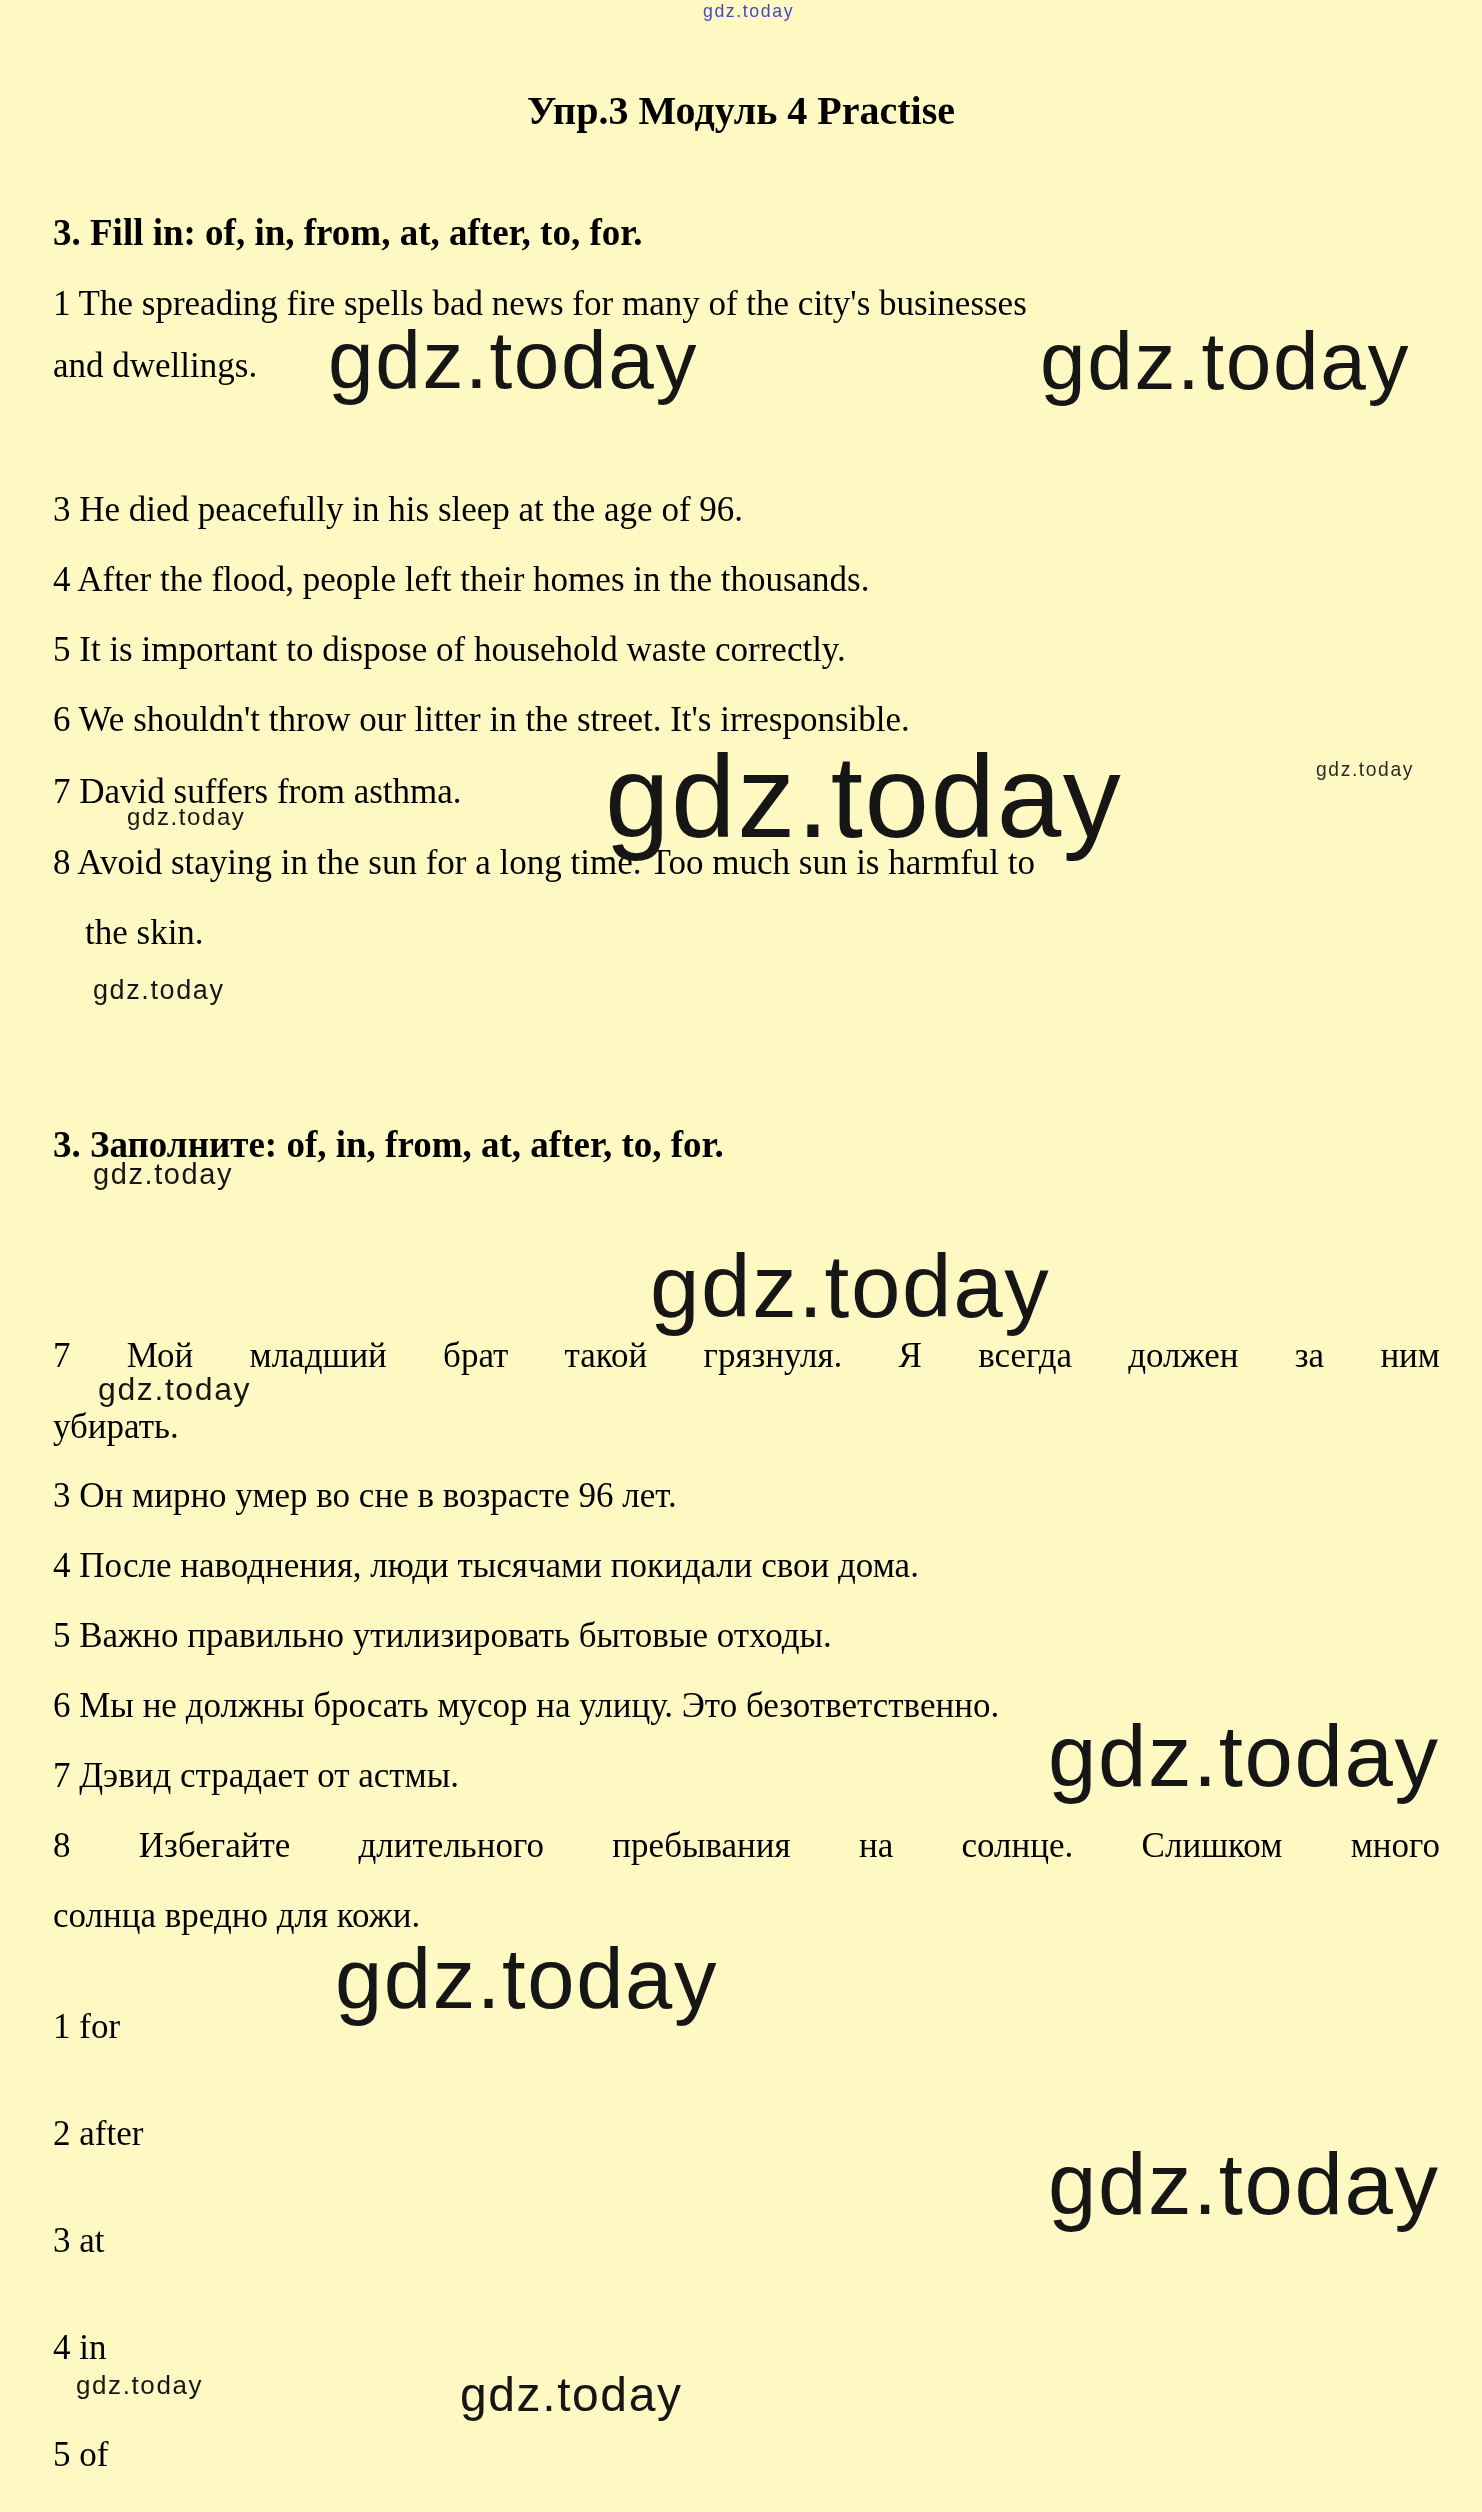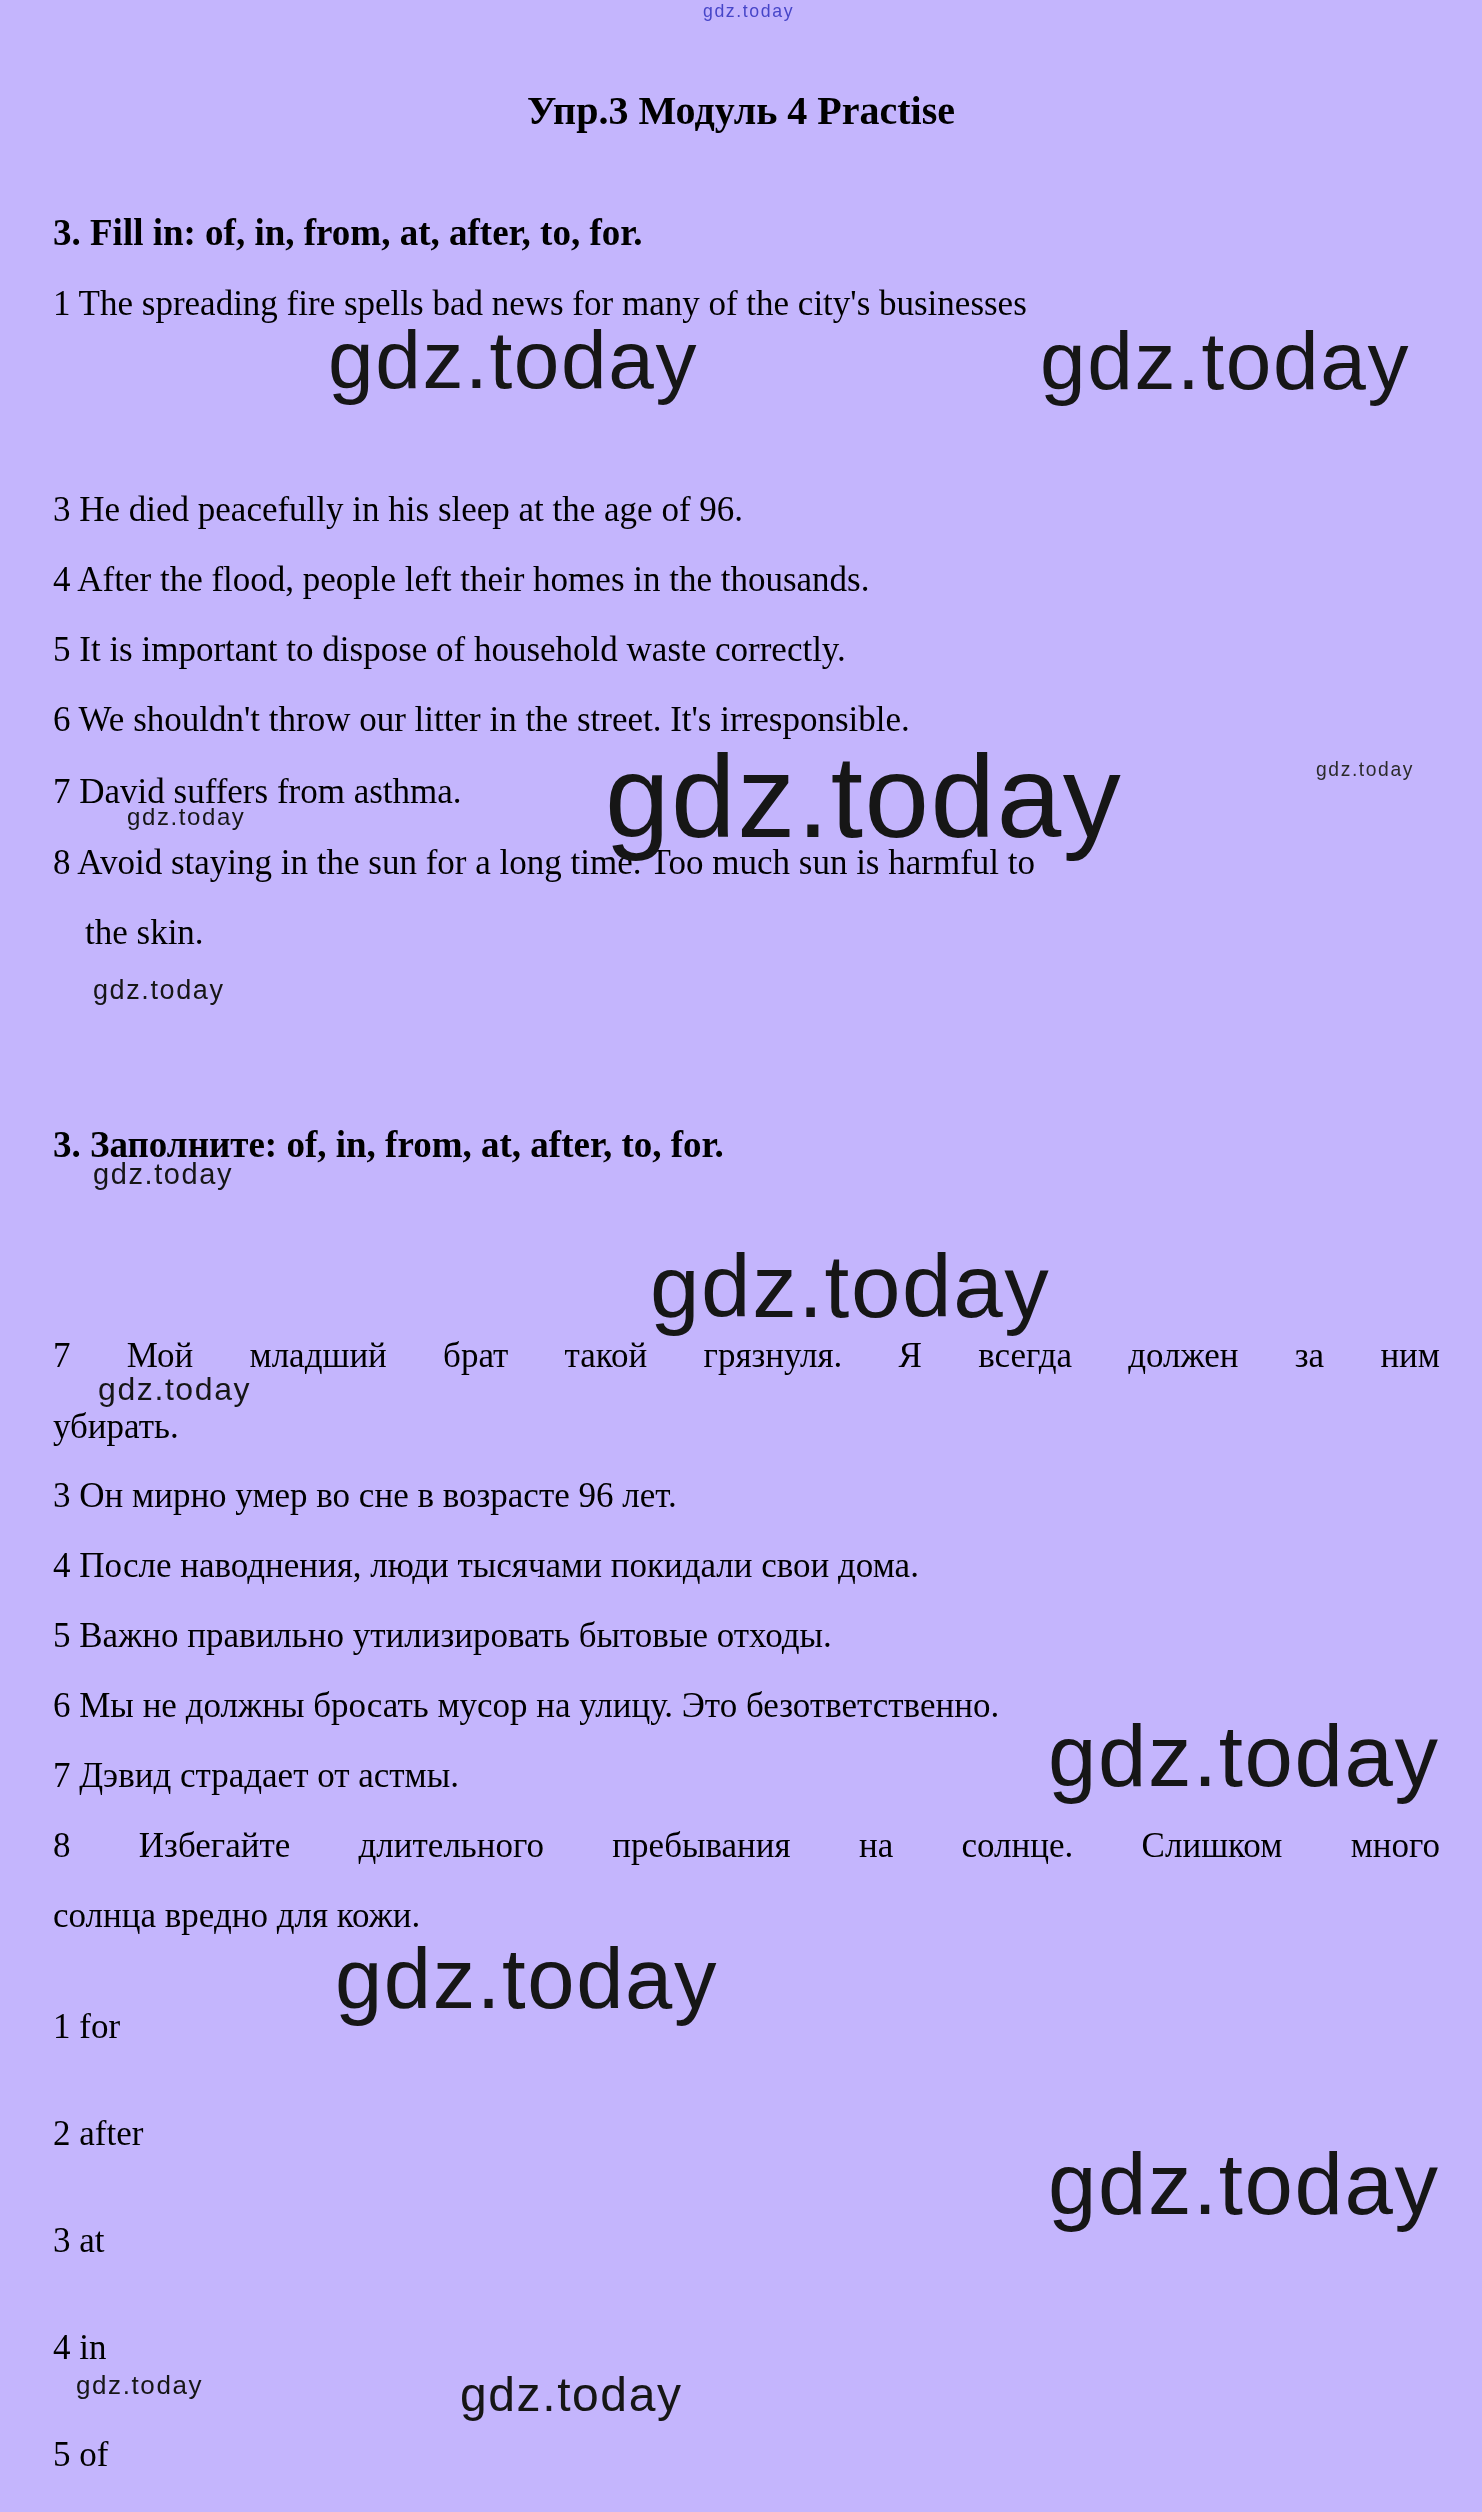--- a/index.html
+++ b/index.html
@@ -1,20 +1,20 @@
 <!DOCTYPE html>
 <html style="font-size:13px"><head>
 <meta charset="utf-8">
 <style>
   html, body { margin: 0; padding: 0; background: #ffffff; }
   .page {
     position: relative;
     width: 1482px;
     height: 2512px;
-    background: #c4b5fd;
+    background: #fef9c3;
     color: #000000;
     font-family: "Liberation Serif", serif;
     overflow: hidden;
   }
   .title {
     position: absolute;
     left: 0; top: 87px;
     width: 100%;
     text-align: center;
     font-weight: bold;
@@ -53,20 +53,21 @@
 
 <div class="page">
 
   <div class="wm wm-blue" style="left:703px; top:3.2px; font-size:17.7px;">gdz.today</div>
 
   <div class="title">Упр.3 Модуль 4 Practise</div>
 
   <div class="line heading" style="top:211px;">3. Fill in: of, in, from, at, after, to, for.</div>
 
   <div class="line" style="top:282px;">1 The spreading fire spells bad news for many of the city's businesses</div>
+  <div class="line" style="top:344px;">and dwellings.</div>
   <div class="line" style="top:488px;">3 He died peacefully in his sleep at the age of 96.</div>
   <div class="line" style="top:558px;">4 After the flood, people left their homes in the thousands.</div>
   <div class="line" style="top:628px;">5 It is important to dispose of household waste correctly.</div>
   <div class="line" style="top:698px;">6 We shouldn't throw our litter in the street. It's irresponsible.</div>
   <div class="line" style="top:770px;">7 David suffers from asthma.</div>
   <div class="line" style="top:841px;">8 Avoid staying in the sun for a long time. Too much sun is harmful to</div>
   <div class="line" style="top:911px;margin-left:32px;">the skin.</div>
 
   <div class="wm" style="left:328px;  top:319px; font-size:82px;">gdz.today</div>
   <div class="wm" style="left:1040px; top:320px; font-size:82px;">gdz.today</div>

